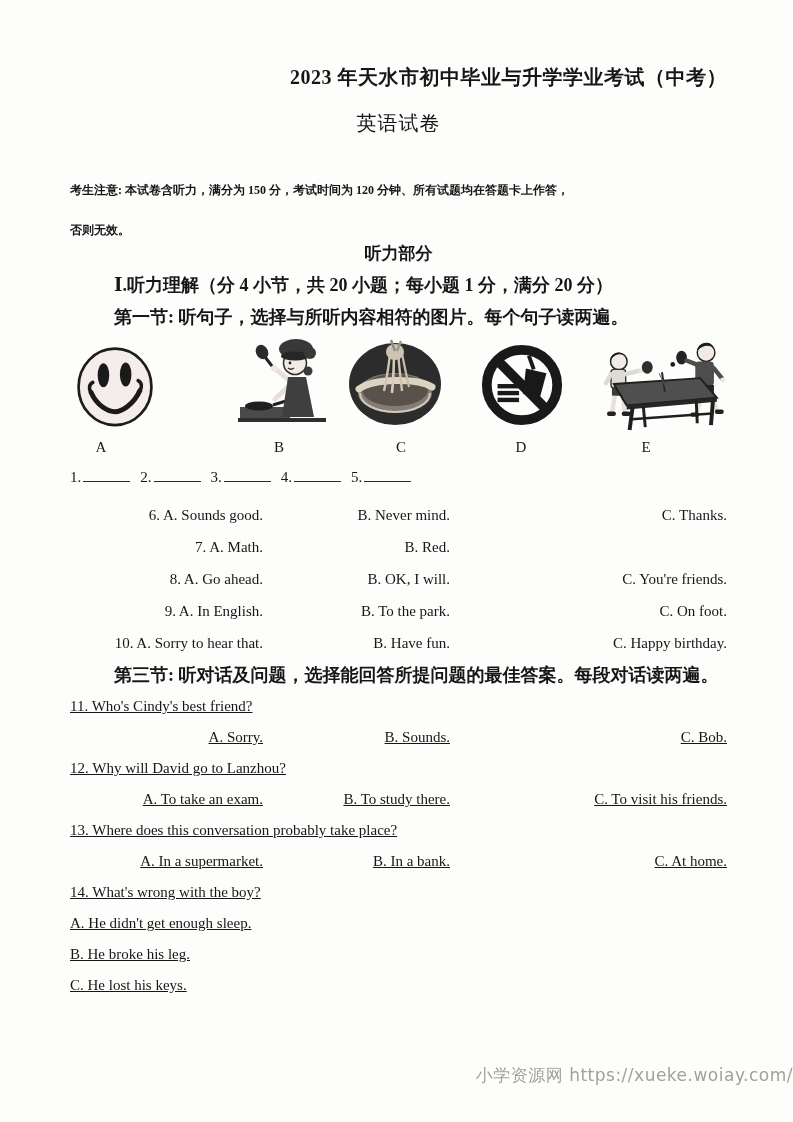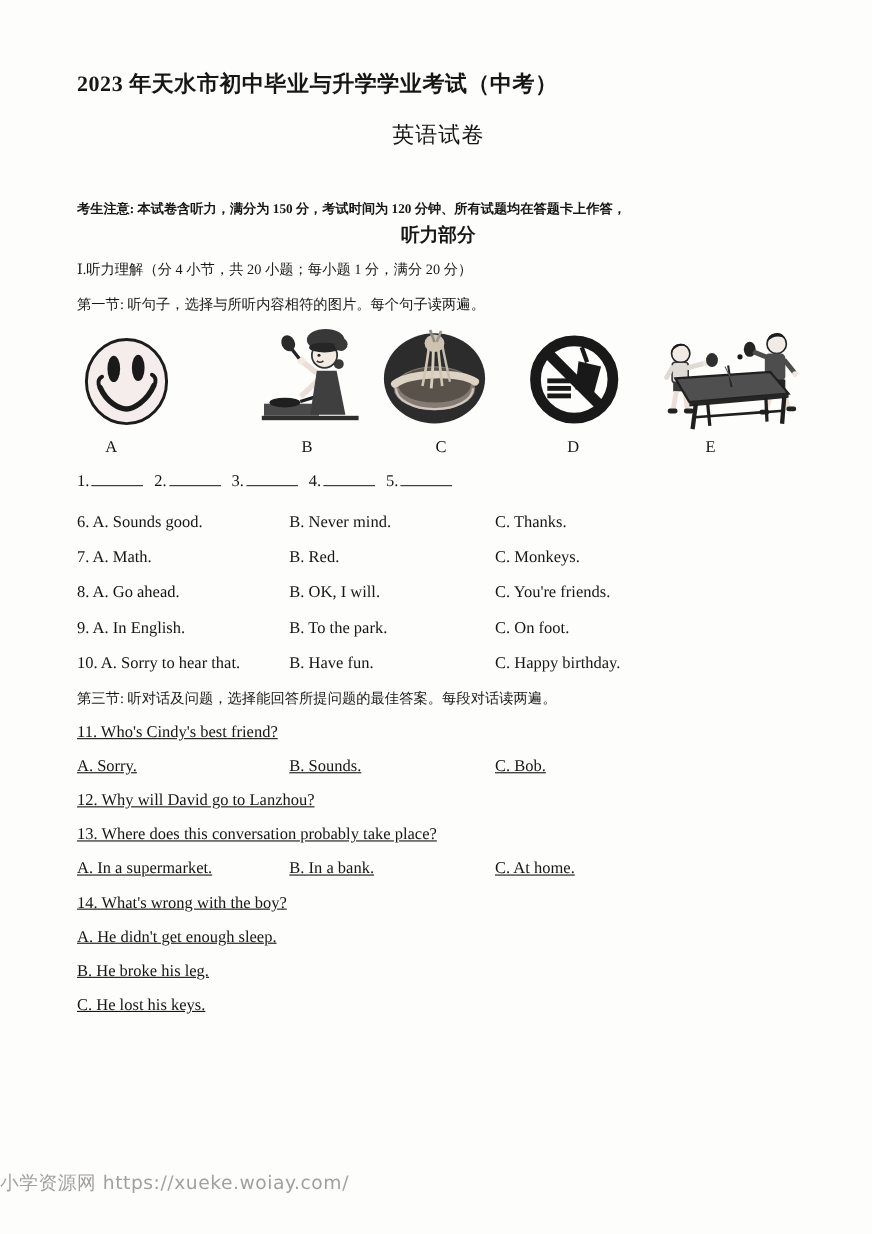--- a/index.html
+++ b/index.html
@@ -5,58 +5,59 @@
   html,body{margin:0;padding:0;background:#ffffff;}
   .page{
     position:relative;
     width:793px;height:1122px;
     background:#fdfdfc;
     font-family:"Liberation Serif","DejaVu Serif",serif;
     color:#161616;
     overflow:hidden;
   }
   .content{position:absolute;left:70px;top:0;width:657px;}
-  .title{margin-top:64px;text-align:left;font-size:20px;font-weight:700;line-height:27px;letter-spacing:.5px;}
+  .title{margin-top:64px;text-align:right;font-size:20px;font-weight:700;line-height:27px;letter-spacing:.5px;}
   .subtitle{margin-top:19px;text-align:center;font-size:20px;font-weight:400;line-height:27px;letter-spacing:1px;}
   .notice{margin-top:33px;font-weight:700;font-size:12px;line-height:40px;}
   .notice .nline{white-space:nowrap;}
   .center-head{margin-top:-13px;height:32px;display:flex;align-items:center;justify-content:center;
     font-weight:700;font-size:17px;}
-  .heading-cn{height:32px;display:flex;align-items:center;font-weight:400;font-size:13px;white-space:nowrap;}
+  .heading-cn{height:32px;display:flex;align-items:center;font-weight:700;font-size:18px;white-space:nowrap;margin-left:44px;}
   .pics{position:relative;height:106px;}
   .pic{position:absolute;margin:0;padding:0;}
   .pic-labels{position:relative;height:22px;font-size:15px;}
   .pic-label{position:absolute;width:22px;text-align:center;}
   .blanks{height:32px;display:flex;align-items:center;font-size:15px;}
   .blank-group{display:inline-flex;align-items:baseline;margin-right:10px;}
   .uline{display:inline-block;width:47px;height:13px;border-bottom:1.3px solid #2b2b2b;margin-left:2px;}
-  .opt-row{height:32px;display:flex;align-items:center;font-size:15px;}
+  .opt-row{height:32px;display:flex;align-items:center;font-size:15px;text-align:right;}
   .opt-row.first{margin-top:6px;}
   .opt-row .c1{width:193px;}
   .opt-row .c2{width:187px;}
   .opt-row .c3{flex:1;}
   .s3 .opt-row,.q-line{height:31px;text-decoration:underline;}
   .q-line{display:flex;align-items:center;font-size:15px;}
   .footer{
-    position:absolute;left:0;right:0;top:1064px;text-align:left;
+    position:absolute;left:0;right:0;top:1064px;text-align:right;
     font-family:"DejaVu Sans","Liberation Sans",sans-serif;
     font-size:17px;color:#a3a09c;letter-spacing:.5px;
   }
 </style>
 </head>
 <body>
 
 <div class="page">
   <div class="content">
 
     <div class="title">2023 年天水市初中毕业与升学学业考试（中考）</div>
     <div class="subtitle">英语试卷</div>
 
     <div class="notice">
       <div class="nline">考生注意: 本试卷含听力，满分为 150 分，考试时间为 120 分钟、所有试题均在答题卡上作答，</div>
+      <div class="nline">否则无效。</div>
     </div>
 
     <div class="center-head">听力部分</div>
     <div class="heading-cn">Ⅰ.听力理解（分 4 小节，共 20 小题；每小题 1 分，满分 20 分）</div>
     <div class="heading-cn">第一节: 听句子，选择与所听内容相符的图片。每个句子读两遍。</div>
 
     <div class="pics">
       <figure class="pic" style="left:5px;top:8px">
         <svg width="80" height="90" viewBox="0 0 90 100">
           <ellipse cx="45" cy="51" rx="41" ry="43" fill="#f5ecec" stroke="#1c1c1c" stroke-width="3"></ellipse>
@@ -192,21 +193,20 @@
 
 
     <div class="opt-row first">
       <span class="c1">6. A. Sounds good.</span>
       <span class="c2">B. Never mind.</span>
       <span class="c3">C. Thanks.</span>
     </div>
     <div class="opt-row">
       <span class="c1">7. A. Math.</span>
       <span class="c2">B. Red.</span>
-      <span class="c3">C. Monkeys.</span>
     </div>
     <div class="opt-row">
       <span class="c1">8. A. Go ahead.</span>
       <span class="c2">B. OK, I will.</span>
       <span class="c3">C. You're friends.</span>
     </div>
     <div class="opt-row">
       <span class="c1">9. A. In English.</span>
       <span class="c2">B. To the park.</span>
       <span class="c3">C. On foot.</span>
@@ -220,20 +220,25 @@
     <div class="heading-cn">第三节: 听对话及问题，选择能回答所提问题的最佳答案。每段对话读两遍。</div>
 
     <div class="s3">
       <div class="q-line">11. Who's Cindy's best friend?</div>
       <div class="opt-row">
         <span class="c1">A. Sorry.</span>
         <span class="c2">B. Sounds.</span>
         <span class="c3">C. Bob.</span>
       </div>
       <div class="q-line">12. Why will David go to Lanzhou?</div>
+      <div class="opt-row">
+        <span class="c1">A. To take an exam.</span>
+        <span class="c2">B. To study there.</span>
+        <span class="c3">C. To visit his friends.</span>
+      </div>
       <div class="q-line">13. Where does this conversation probably take place?</div>
       <div class="opt-row">
         <span class="c1">A. In a supermarket.</span>
         <span class="c2">B. In a bank.</span>
         <span class="c3">C. At home.</span>
       </div>
       <div class="q-line">14. What's wrong with the boy?</div>
       <div class="q-line">A. He didn't get enough sleep.</div>
       <div class="q-line">B. He broke his leg.</div>
       <div class="q-line">C. He lost his keys.</div>

